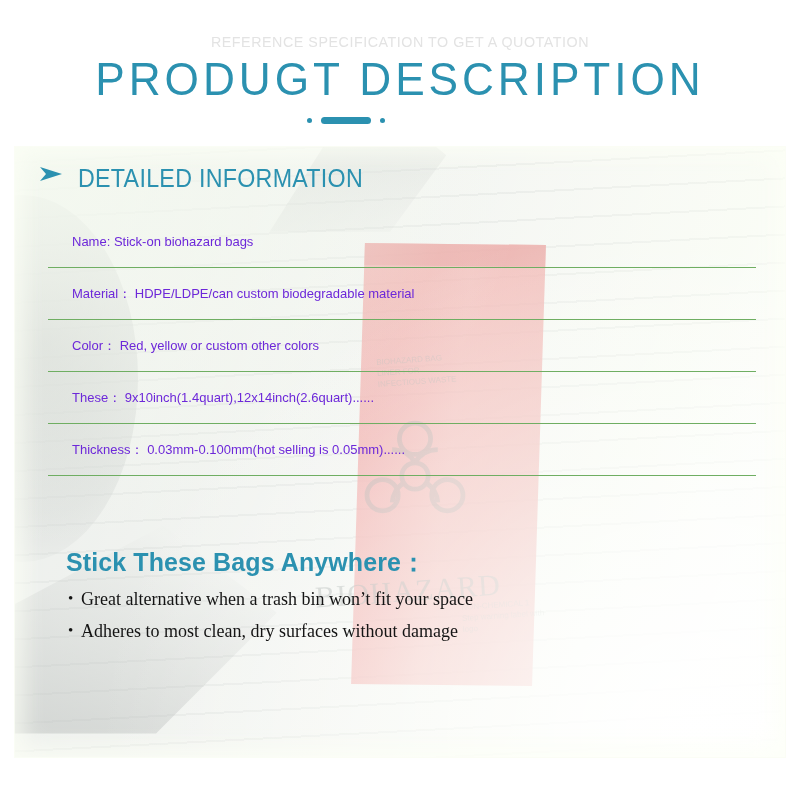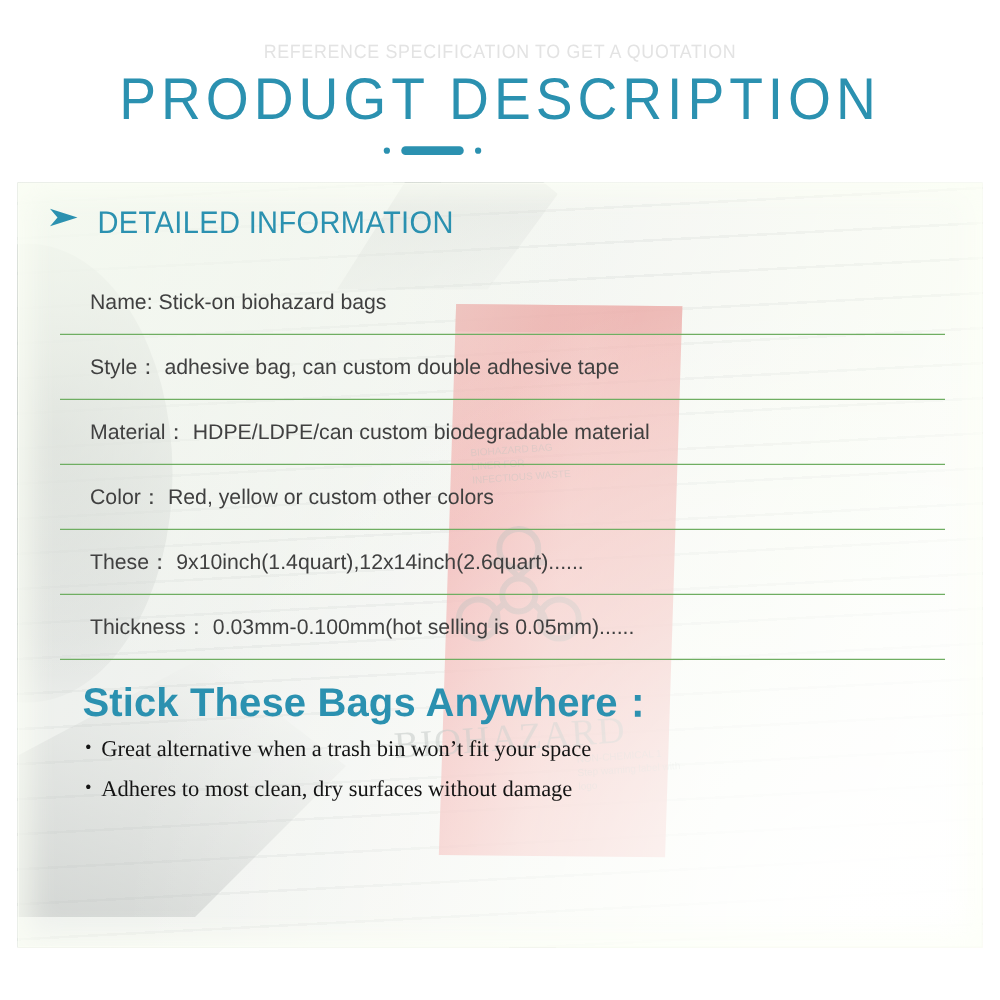--- a/index.html
+++ b/index.html
@@ -218,33 +218,33 @@
   }
   .spec-row {
     position: relative;
     height: 52px;
     display: flex;
     align-items: center;
     border-bottom: 1.3px solid #6fae62;
   }
   .spec-row .text {
     padding-left: 24px;
-    font-size: 17px;
+    font-size: 13px;
     line-height: 24px;
-    color: #404040;
+    color: #6d28d9;
     white-space: nowrap;
     font-weight: 400;
   }
 
   
   .sub-head {
     position: absolute;
     left: 52px;
     top: 402px;
-    font-size: 32px;
+    font-size: 25px;
     line-height: 28px;
     color: #2b91b0;
     font-weight: bold;
     white-space: nowrap;
     letter-spacing: 0.1px;
   }
   .bullets {
     position: absolute;
     left: 54px;
     top: 443px;
@@ -329,23 +329,20 @@
           <path d="M2 1 L24 8 L2 15 L8 8 Z" fill="#2b91b0"></path>
         </svg>
         <span class="label">DETAILED INFORMATION</span>
       </div>
 
       <div class="spec-list">
         <div class="spec-row">
           <span class="text">Name: Stick-on biohazard bags</span>
         </div>
         <div class="spec-row">
-          <span class="text">Style： adhesive bag, can custom double adhesive tape</span>
-        </div>
-        <div class="spec-row">
           <span class="text">Material： HDPE/LDPE/can custom biodegradable material</span>
         </div>
         <div class="spec-row">
           <span class="text">Color： Red, yellow or custom other colors</span>
         </div>
         <div class="spec-row">
           <span class="text">These： 9x10inch(1.4quart),12x14inch(2.6quart)......</span>
         </div>
         <div class="spec-row">
           <span class="text">Thickness： 0.03mm-0.100mm(hot selling is 0.05mm)......</span>

